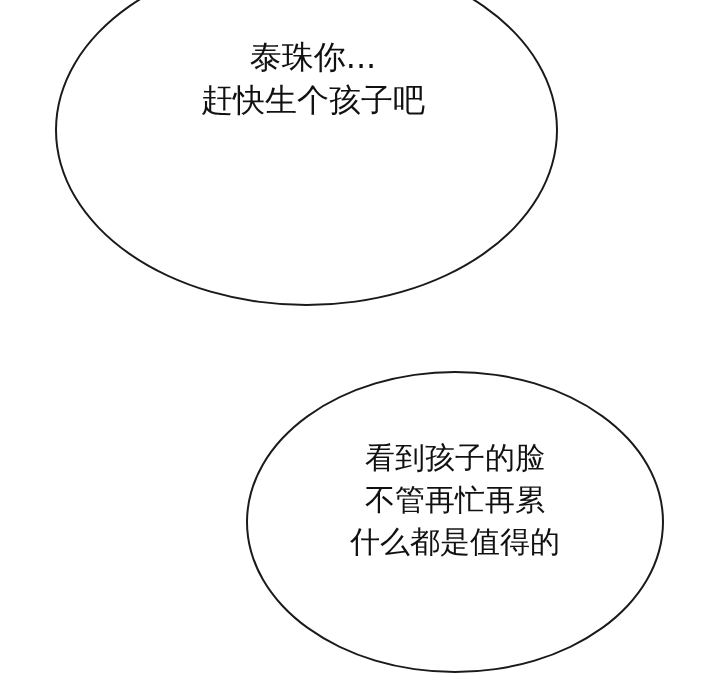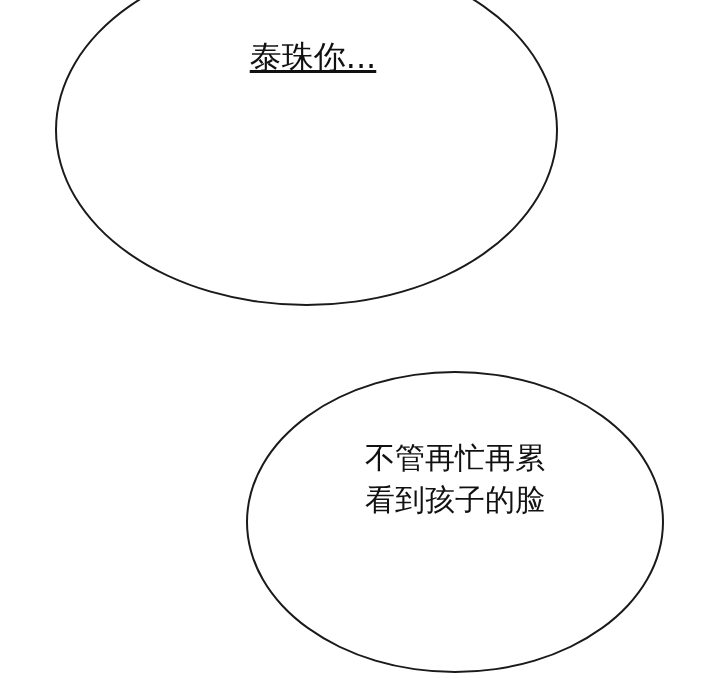--- a/index.html
+++ b/index.html
@@ -4,29 +4,31 @@
 <style>
   html, body { margin: 0; padding: 0; background: #ffffff; }
   body { width: 720px; height: 700px; position: relative; overflow: hidden;
          font-family: "DejaVu Sans", sans-serif; }
   .bubble { position: absolute; border: 2.5px solid #1a1a1a; border-radius: 50%;
             background: #ffffff; box-sizing: border-box; }
   #bubble-1 { left: 55px; top: -46px; width: 503px; height: 352px; }
   #bubble-2 { left: 246px; top: 371px; width: 418px; height: 302px; }
   .text { position: absolute; text-align: center; color: #111111;
           font-size: 32px; line-height: 43px; white-space: nowrap; }
-  #text-1 { left: 0; width: 626px; top: 36px; text-decoration: underline; }
+  #text-1 { left: 0; width: 626px; top: 36px; }
   #text-2 { left: 246px; width: 418px; top: 437px; font-size: 30px; line-height: 42px; }
   .line { display: block; }
 </style>
 </head>
 <body>
 
 <div class="bubble" id="bubble-1"></div>
 <div class="text" id="text-1">
   <span class="line">泰珠你...</span>
+  <span class="line">赶快生个孩子吧</span>
 </div>
 
 <div class="bubble" id="bubble-2"></div>
 <div class="text" id="text-2">
+  <span class="line">看到孩子的脸</span>
   <span class="line">不管再忙再累</span>
-  <span class="line">看到孩子的脸</span>
+  <span class="line">什么都是值得的</span>
 </div>
 
 </body></html>

